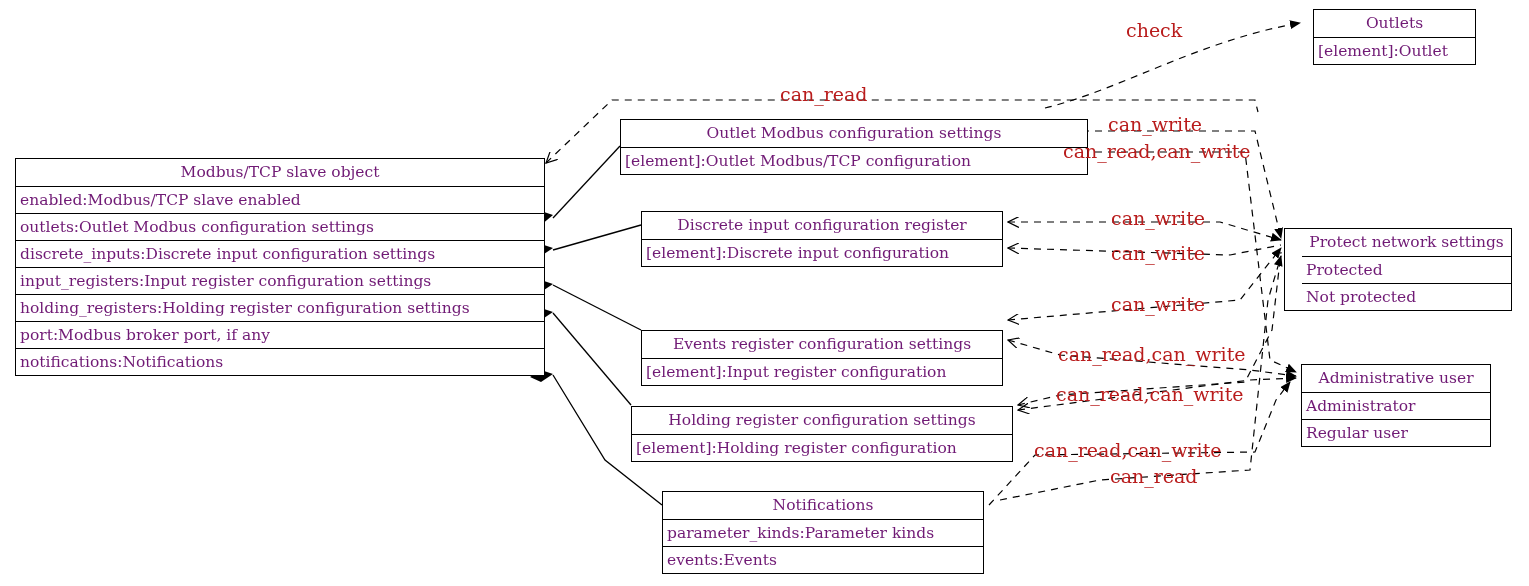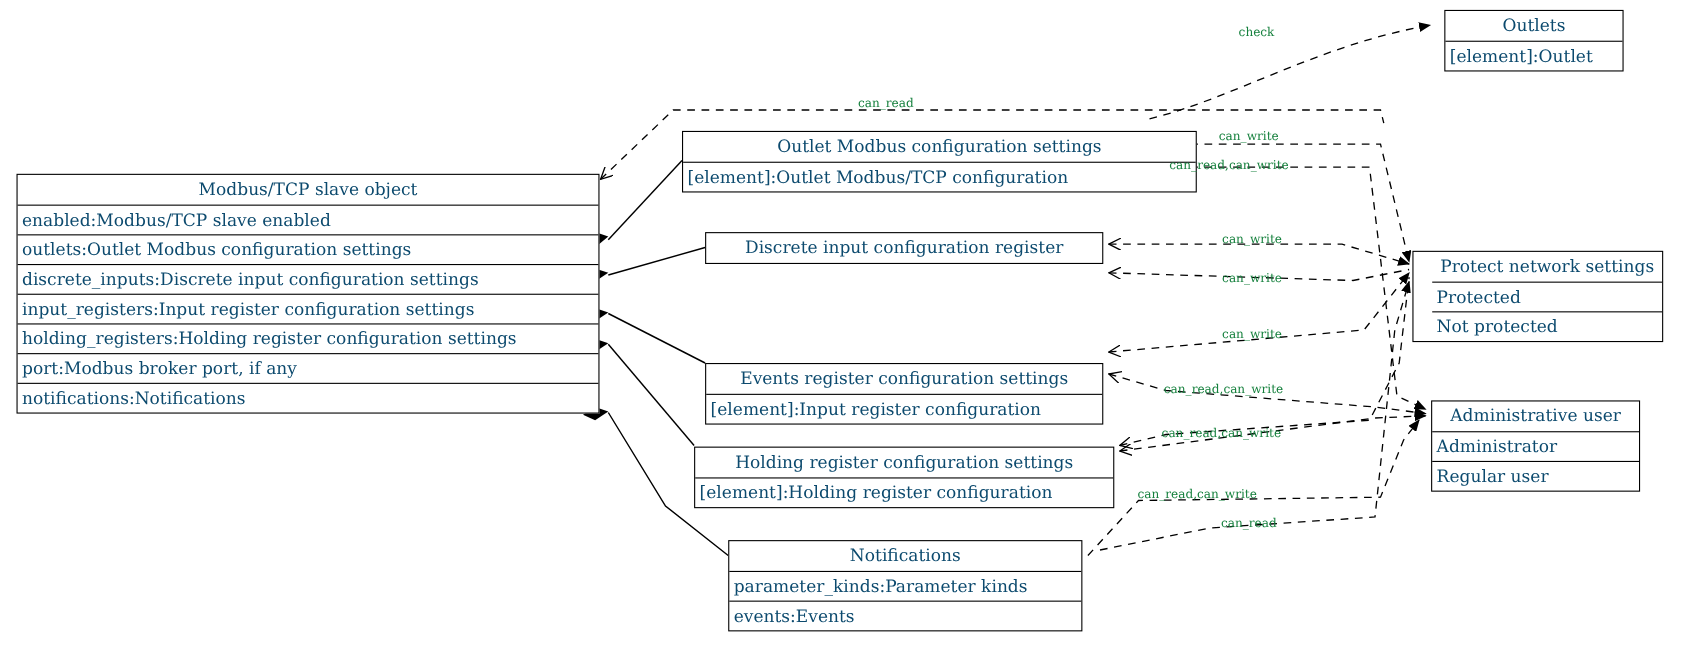--- a/index.html
+++ b/index.html
@@ -31,36 +31,36 @@
   }
   .node .row {
     border-top: 1px solid #000000;
     box-sizing: border-box;
     white-space: nowrap;
     overflow: hidden;
     font-size: 15.5px;
     line-height: 26px;
     height: 27px;
     padding: 0 4px;
-    color: #0c4a6e;
+    color: #701a75;
   }
   .node .row.first {
     border-top: none;
   }
   .node .row.title {
     text-align: center;
   }
   .node .row.left {
     text-align: left;
   }
   .edge-label {
     position: absolute;
-    font-size: 11px;
+    font-size: 19px;
     font-family: "DejaVu Serif", serif;
-    color: #15803d;
+    color: #b91c1c;
     white-space: nowrap;
     line-height: 18px;
   }
 </style>
 </head>
 <body>
 
 <div id="canvas">
 
   <svg id="edges" viewBox="0 0 1529 586">
@@ -130,20 +130,21 @@
     <div class="row left">notifications:Notifications</div>
   </div>
 
   <div class="node" style="left:620px; top:119px; width:468px;">
     <div class="row first title">Outlet Modbus configuration settings</div>
     <div class="row left">[element]:Outlet Modbus/TCP configuration</div>
   </div>
 
   <div class="node" style="left:641px; top:211px; width:362px;">
     <div class="row first title">Discrete input configuration register</div>
+    <div class="row left">[element]:Discrete input configuration</div>
   </div>
 
   <div class="node" style="left:641px; top:330px; width:362px;">
     <div class="row first title">Events register configuration settings</div>
     <div class="row left">[element]:Input register configuration</div>
   </div>
 
   <div class="node" style="left:631px; top:406px; width:382px;">
     <div class="row first title">Holding register configuration settings</div>
     <div class="row left">[element]:Holding register configuration</div>

